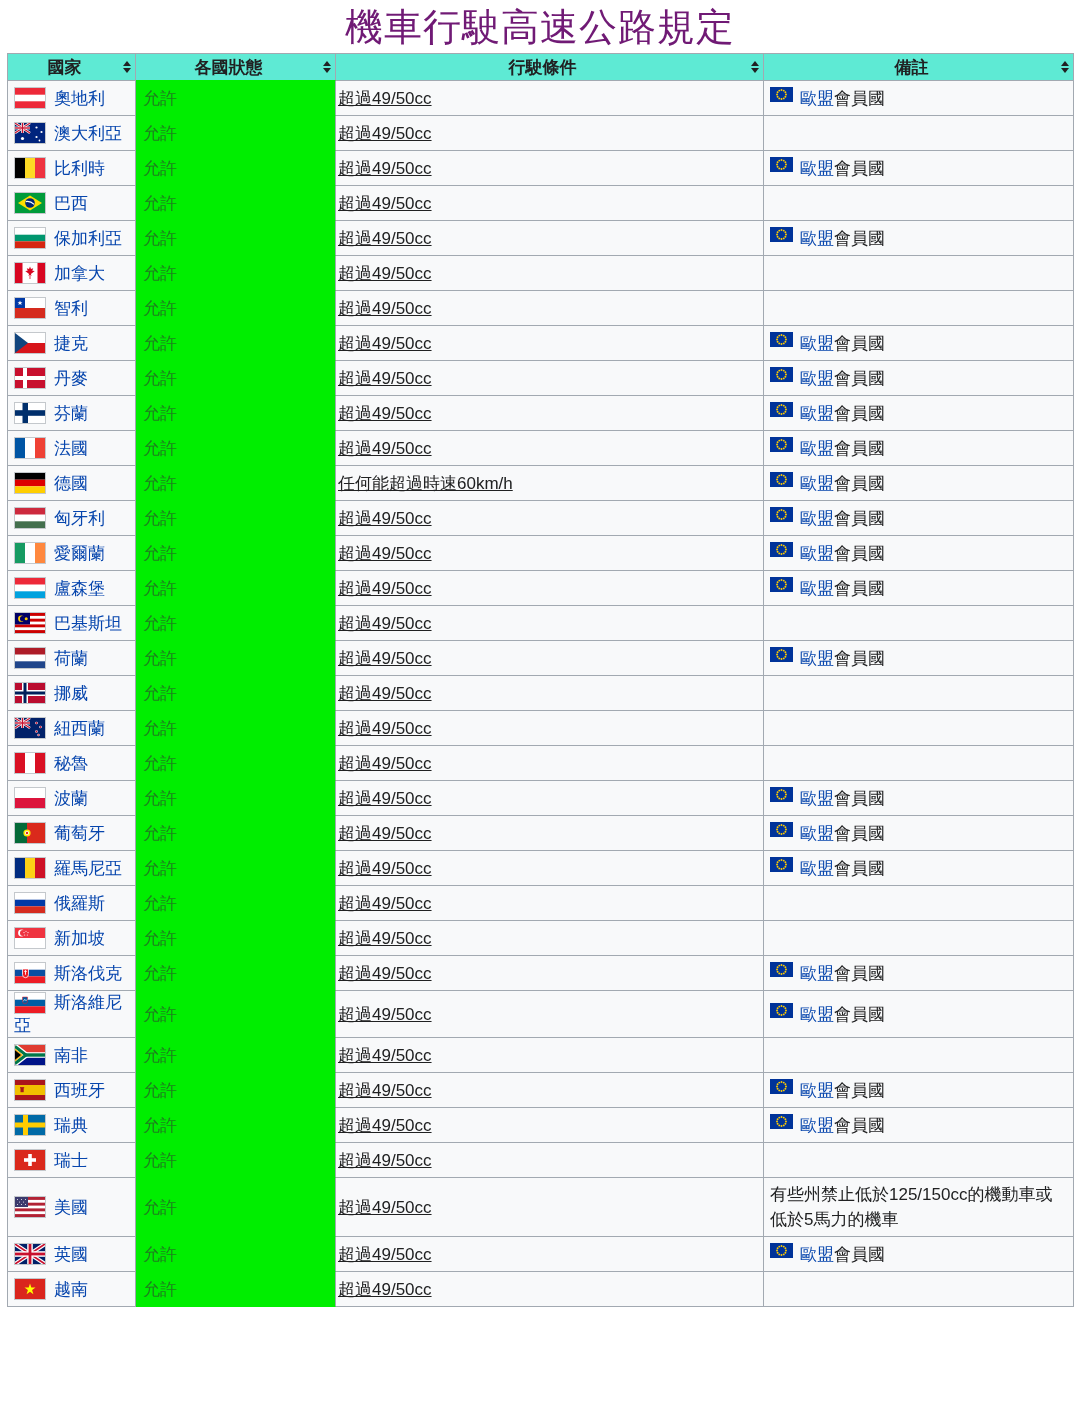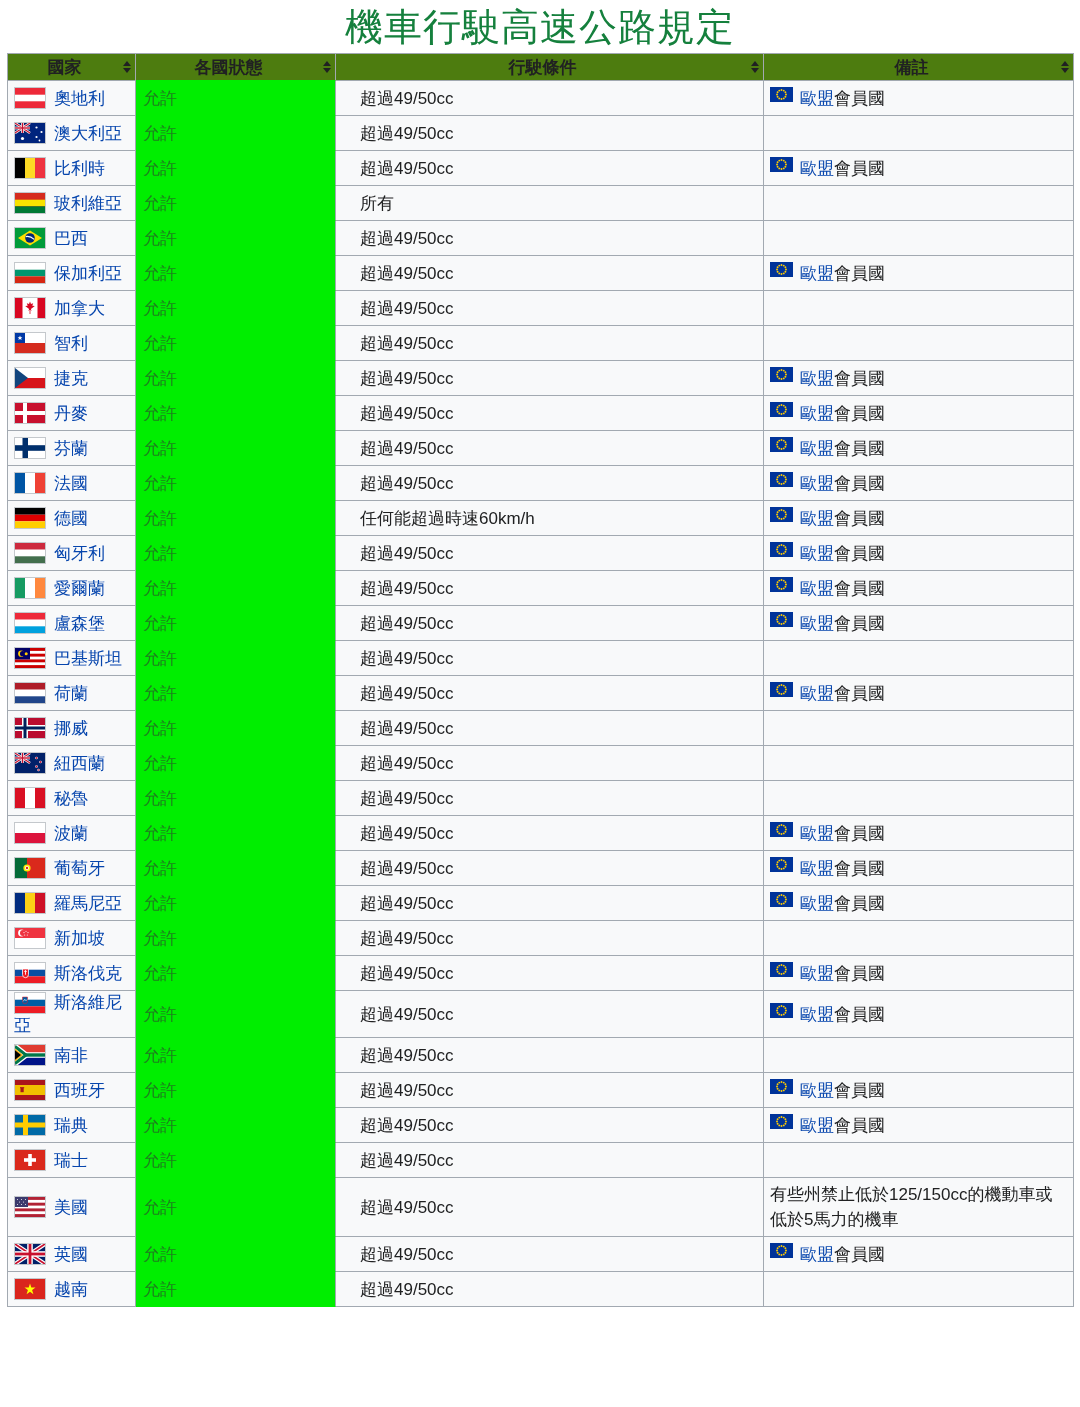--- a/index.html
+++ b/index.html
@@ -1,36 +1,36 @@
 <!DOCTYPE html>
 <html><head>
 <meta charset="utf-8">
 <style>
   html,body{margin:0;padding:0;background:#fff;}
   body{width:1080px;font-family:"Liberation Sans","DejaVu Sans",sans-serif;color:#202122;}
   .page-title{
     text-align:center;
     font-family:"Liberation Serif","DejaVu Serif",serif;
     font-size:38px;font-weight:400;line-height:46px;
-    margin:4px 0 3px 0;color:#15803d;letter-spacing:1px;
+    margin:4px 0 3px 0;color:#701a75;letter-spacing:1px;
   }
   table.rules{
     border-collapse:separate;border-spacing:0;
     margin-left:7px;width:1066px;table-layout:fixed;
     font-size:17px;background:#f8f9fa;
     border-top:1px solid #a2a9b1;border-left:1px solid #a2a9b1;
   }
   th,td{border-right:1px solid #a2a9b1;border-bottom:1px solid #a2a9b1;}
   th{
-    background:#4d7c0f;height:26px;font-weight:700;text-align:center;
+    background:#5eead4;height:26px;font-weight:700;text-align:center;
     position:relative;padding:0 18px 0 4px;vertical-align:middle;font-size:17px;
   }
   td{height:34px;padding:0 6px;vertical-align:middle;}
   td.status-cell{color:#1e7e1e;padding-left:7px;}
-  td.condition-cell{padding-left:24px;}
+  td.condition-cell{padding-left:2px;text-decoration:underline;}
   a.wlink{color:#0645ad;text-decoration:none;cursor:pointer;}
   .flag{
     display:inline-block;vertical-align:middle;line-height:0;
     margin-right:8px;border:1px solid #c4c8cc;background:#fff;
   }
   .flag svg{display:block;}
   .country-name{vertical-align:middle;}
   .remark-inner{display:flex;align-items:flex-start;}
   .eu-icon{display:inline-block;line-height:0;margin-right:7px;}
   .eu-icon svg{display:block;}
@@ -167,30 +167,20 @@
                 <circle cx="15.4" cy="5.25" r="0.95" fill="#ffcc00"></circle>
               </svg>
             </span>
             <a class="wlink">歐盟</a>
             <span>會員國</span>
           </span>
         </td>
       </tr>
       <tr>
         <td class="country-cell"><span class="flag"><svg width="30" height="20" viewBox="0 0 30 20">
-              <rect width="30" height="20" fill="#D52B1E"></rect>
-              <rect y="6.7" width="30" height="6.6" fill="#F9E300"></rect>
-              <rect y="13.3" width="30" height="6.7" fill="#007934"></rect>
-            </svg></span><a class="wlink country-name">玻利維亞</a></td>
-        <td class="status-cell" style="background: rgb(0, 238, 0); border-bottom-color: rgb(0, 238, 0); color: rgb(30, 126, 30);">允許</td>
-        <td class="condition-cell">所有</td>
-        <td class="remark-cell"></td>
-      </tr>
-      <tr>
-        <td class="country-cell"><span class="flag"><svg width="30" height="20" viewBox="0 0 30 20">
               <rect width="30" height="20" fill="#009B3A"></rect>
               <polygon points="15,2.5 27,10 15,17.5 3,10" fill="#FEDF00"></polygon>
               <circle cx="15" cy="10" r="4.8" fill="#002776"></circle>
               <path d="M10.8,8.6 Q15,7.6 19.2,11.4" stroke="#fff" stroke-width="1.1" fill="none"></path>
             </svg></span><a class="wlink country-name">巴西</a></td>
         <td class="status-cell" style="background: rgb(0, 238, 0); border-bottom-color: rgb(0, 238, 0); color: rgb(30, 126, 30);">允許</td>
         <td class="condition-cell">超過49/50cc</td>
         <td class="remark-cell"></td>
       </tr>
       <tr>
@@ -689,20 +679,30 @@
                 <circle cx="15.4" cy="5.25" r="0.95" fill="#ffcc00"></circle>
               </svg>
             </span>
             <a class="wlink">歐盟</a>
             <span>會員國</span>
           </span>
         </td>
       </tr>
       <tr>
         <td class="country-cell"><span class="flag"><svg width="30" height="20" viewBox="0 0 30 20">
+              <rect width="30" height="6.7" fill="#fff"></rect>
+              <rect y="6.7" width="30" height="6.6" fill="#0039A6"></rect>
+              <rect y="13.3" width="30" height="6.7" fill="#D52B1E"></rect>
+            </svg></span><a class="wlink country-name">俄羅斯</a></td>
+        <td class="status-cell" style="background: rgb(0, 238, 0); border-bottom-color: rgb(0, 238, 0); color: rgb(30, 126, 30);">允許</td>
+        <td class="condition-cell">超過49/50cc</td>
+        <td class="remark-cell"></td>
+      </tr>
+      <tr>
+        <td class="country-cell"><span class="flag"><svg width="30" height="20" viewBox="0 0 30 20">
               <rect width="30" height="20" fill="#fff"></rect>
               <rect width="30" height="10" fill="#EF3340"></rect>
               <circle cx="6.5" cy="5" r="3.4" fill="#fff"></circle>
               <circle cx="8" cy="5" r="3" fill="#EF3340"></circle>
               <circle cx="11" cy="3.2" r="0.55" fill="#fff"></circle>
               <circle cx="13" cy="4.6" r="0.55" fill="#fff"></circle>
               <circle cx="12.3" cy="7" r="0.55" fill="#fff"></circle>
               <circle cx="9.7" cy="7" r="0.55" fill="#fff"></circle>
               <circle cx="9" cy="4.6" r="0.55" fill="#fff"></circle>
             </svg></span><a class="wlink country-name">新加坡</a></td>

